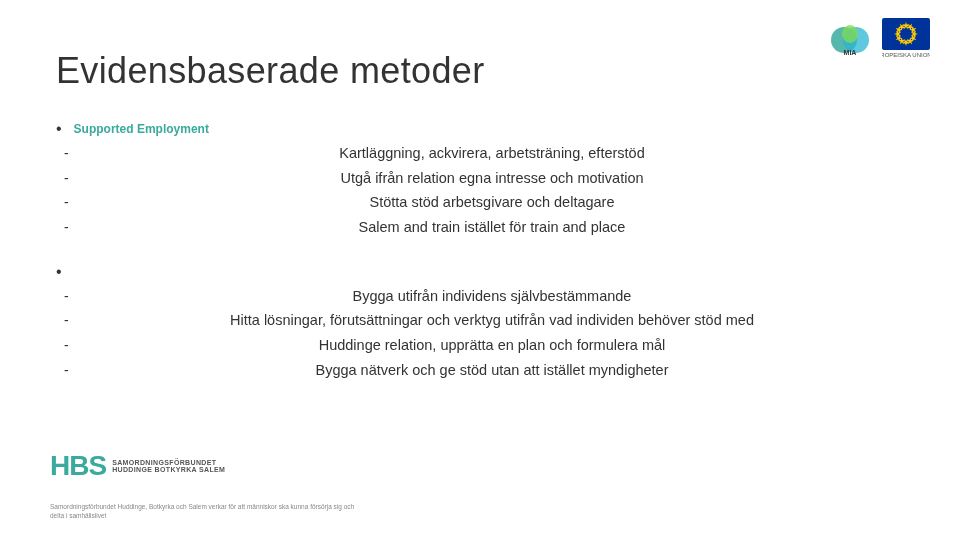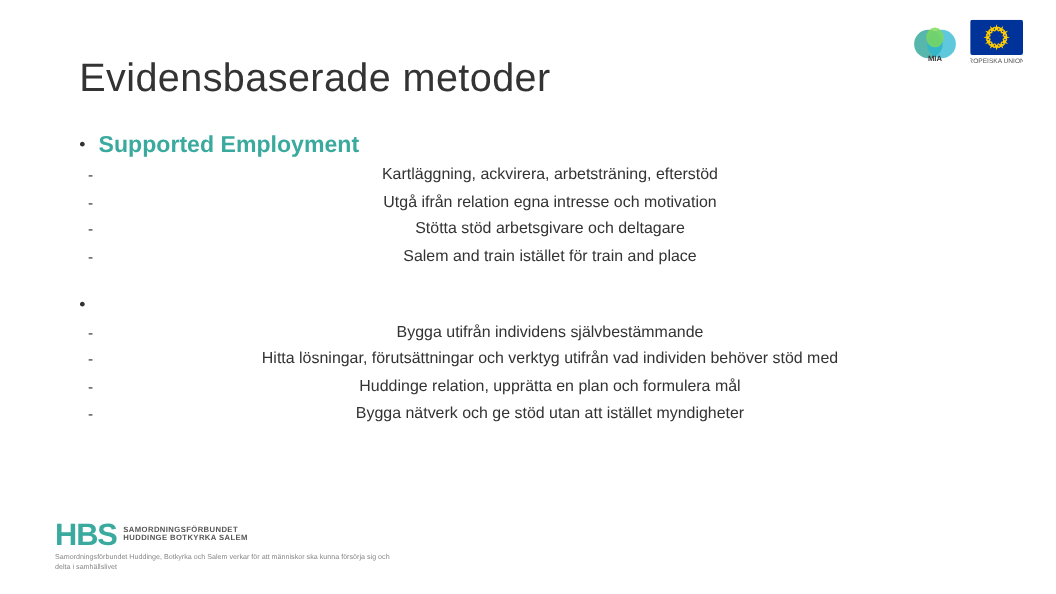--- a/index.html
+++ b/index.html
@@ -9,21 +9,21 @@
       height: 540px;
       background: #ffffff;
       font-family: 'Segoe UI', Arial, sans-serif;
       overflow: hidden;
       position: relative;
     }
 
     .slide {
       width: 960px;
       height: 540px;
-      padding: 40px 60px 30px 72px;
+      padding: 40px 60px 30px 56px;
       position: relative;
     }
 
     .top-logos {
       position: absolute;
       top: 18px;
       right: 30px;
       display: flex;
       align-items: center;
       gap: 8px;
@@ -55,21 +55,21 @@
       margin-bottom: 4px;
     }
 
     .bullet-dot {
       color: #333;
       font-size: 16px;
       margin-right: 4px;
     }
 
     .section-title {
-      font-size: 21px;
+      font-size: 12px;
       font-weight: 700;
       color: #3aaa9e;
     }
 
     .sub-items {
       display: flex;
       flex-direction: column;
       gap: 2px;
       padding-left: 8px;
     }
@@ -95,20 +95,21 @@
       text-align: center;
     }
 
     .bottom-logo {
       position: absolute;
       bottom: 20px;
       left: 50px;
       display: flex;
       flex-direction: column;
       align-items: flex-start;
+      gap: 20px;
     }
 
     .hbs-logo {
       display: flex;
       align-items: center;
       gap: 6px;
     }
 
     .hbs-letters {
       font-size: 28px;

